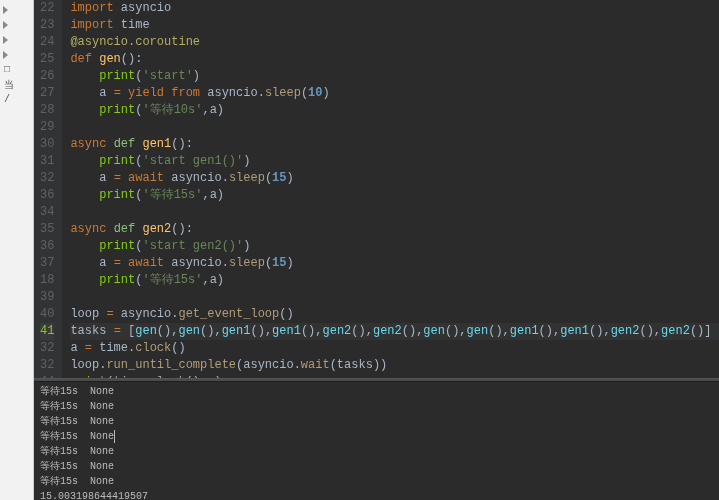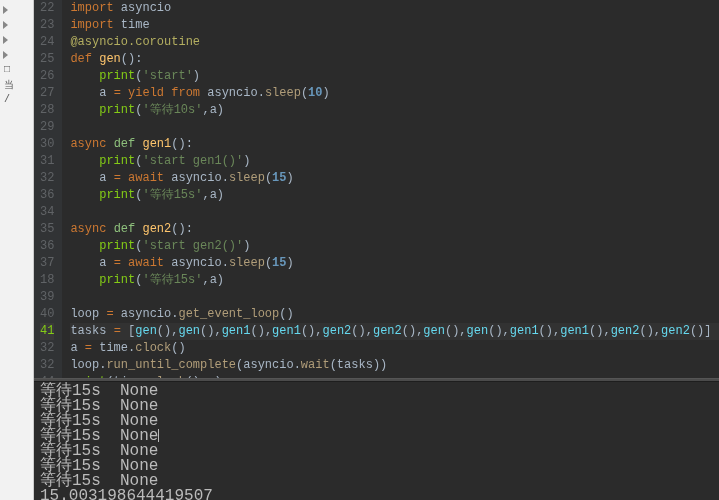--- a/index.html
+++ b/index.html
@@ -80,21 +80,21 @@
     height: 4px;
     background: #4b4b4b;
     border-top: 1px solid #555;
     border-bottom: 1px solid #1e1e1e;
   }
   .console {
     background: #2b2b2b;
     color: #bbbbbb;
     padding: 2px 6px 4px 6px;
     line-height: 15px;
-    font-size: 16px;
+    font-size: 10px;
     white-space: pre;
     height: 118px;
   }
   .console .crow { height: 15px; }
   .cursor {
     display: inline-block;
     width: 1px;
     height: 13px;
     background: #bbbbbb;
     vertical-align: middle;

